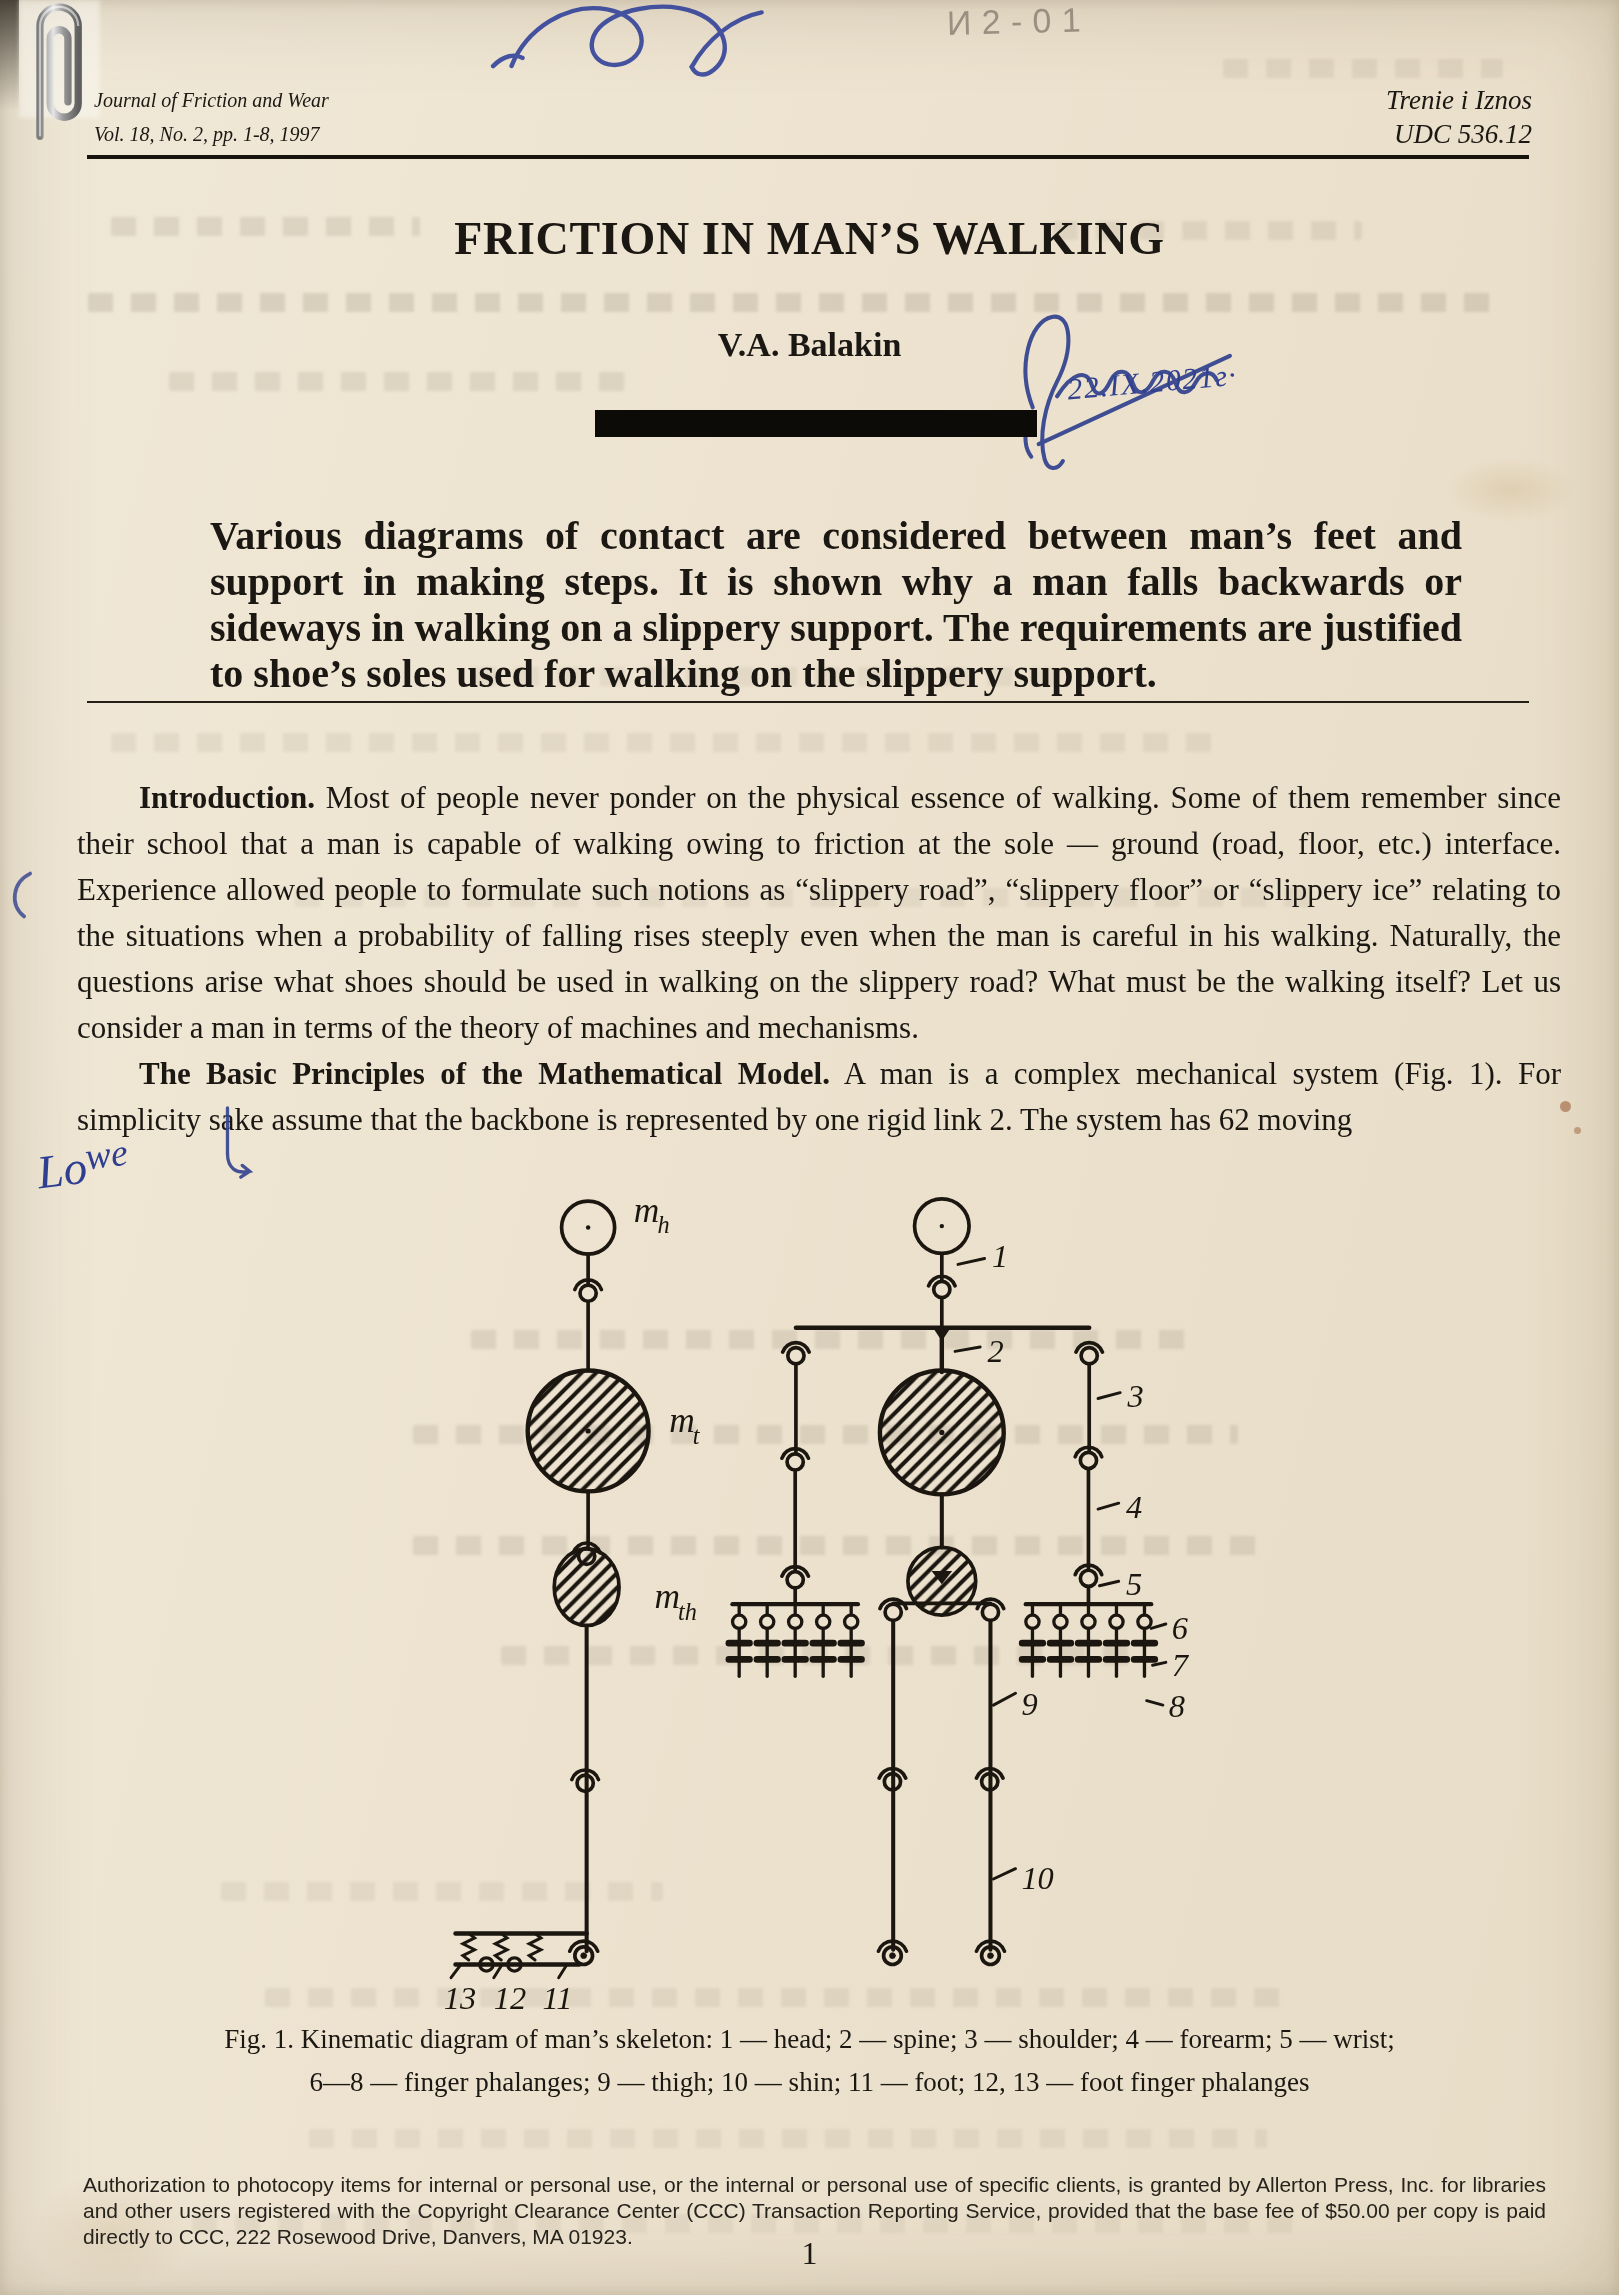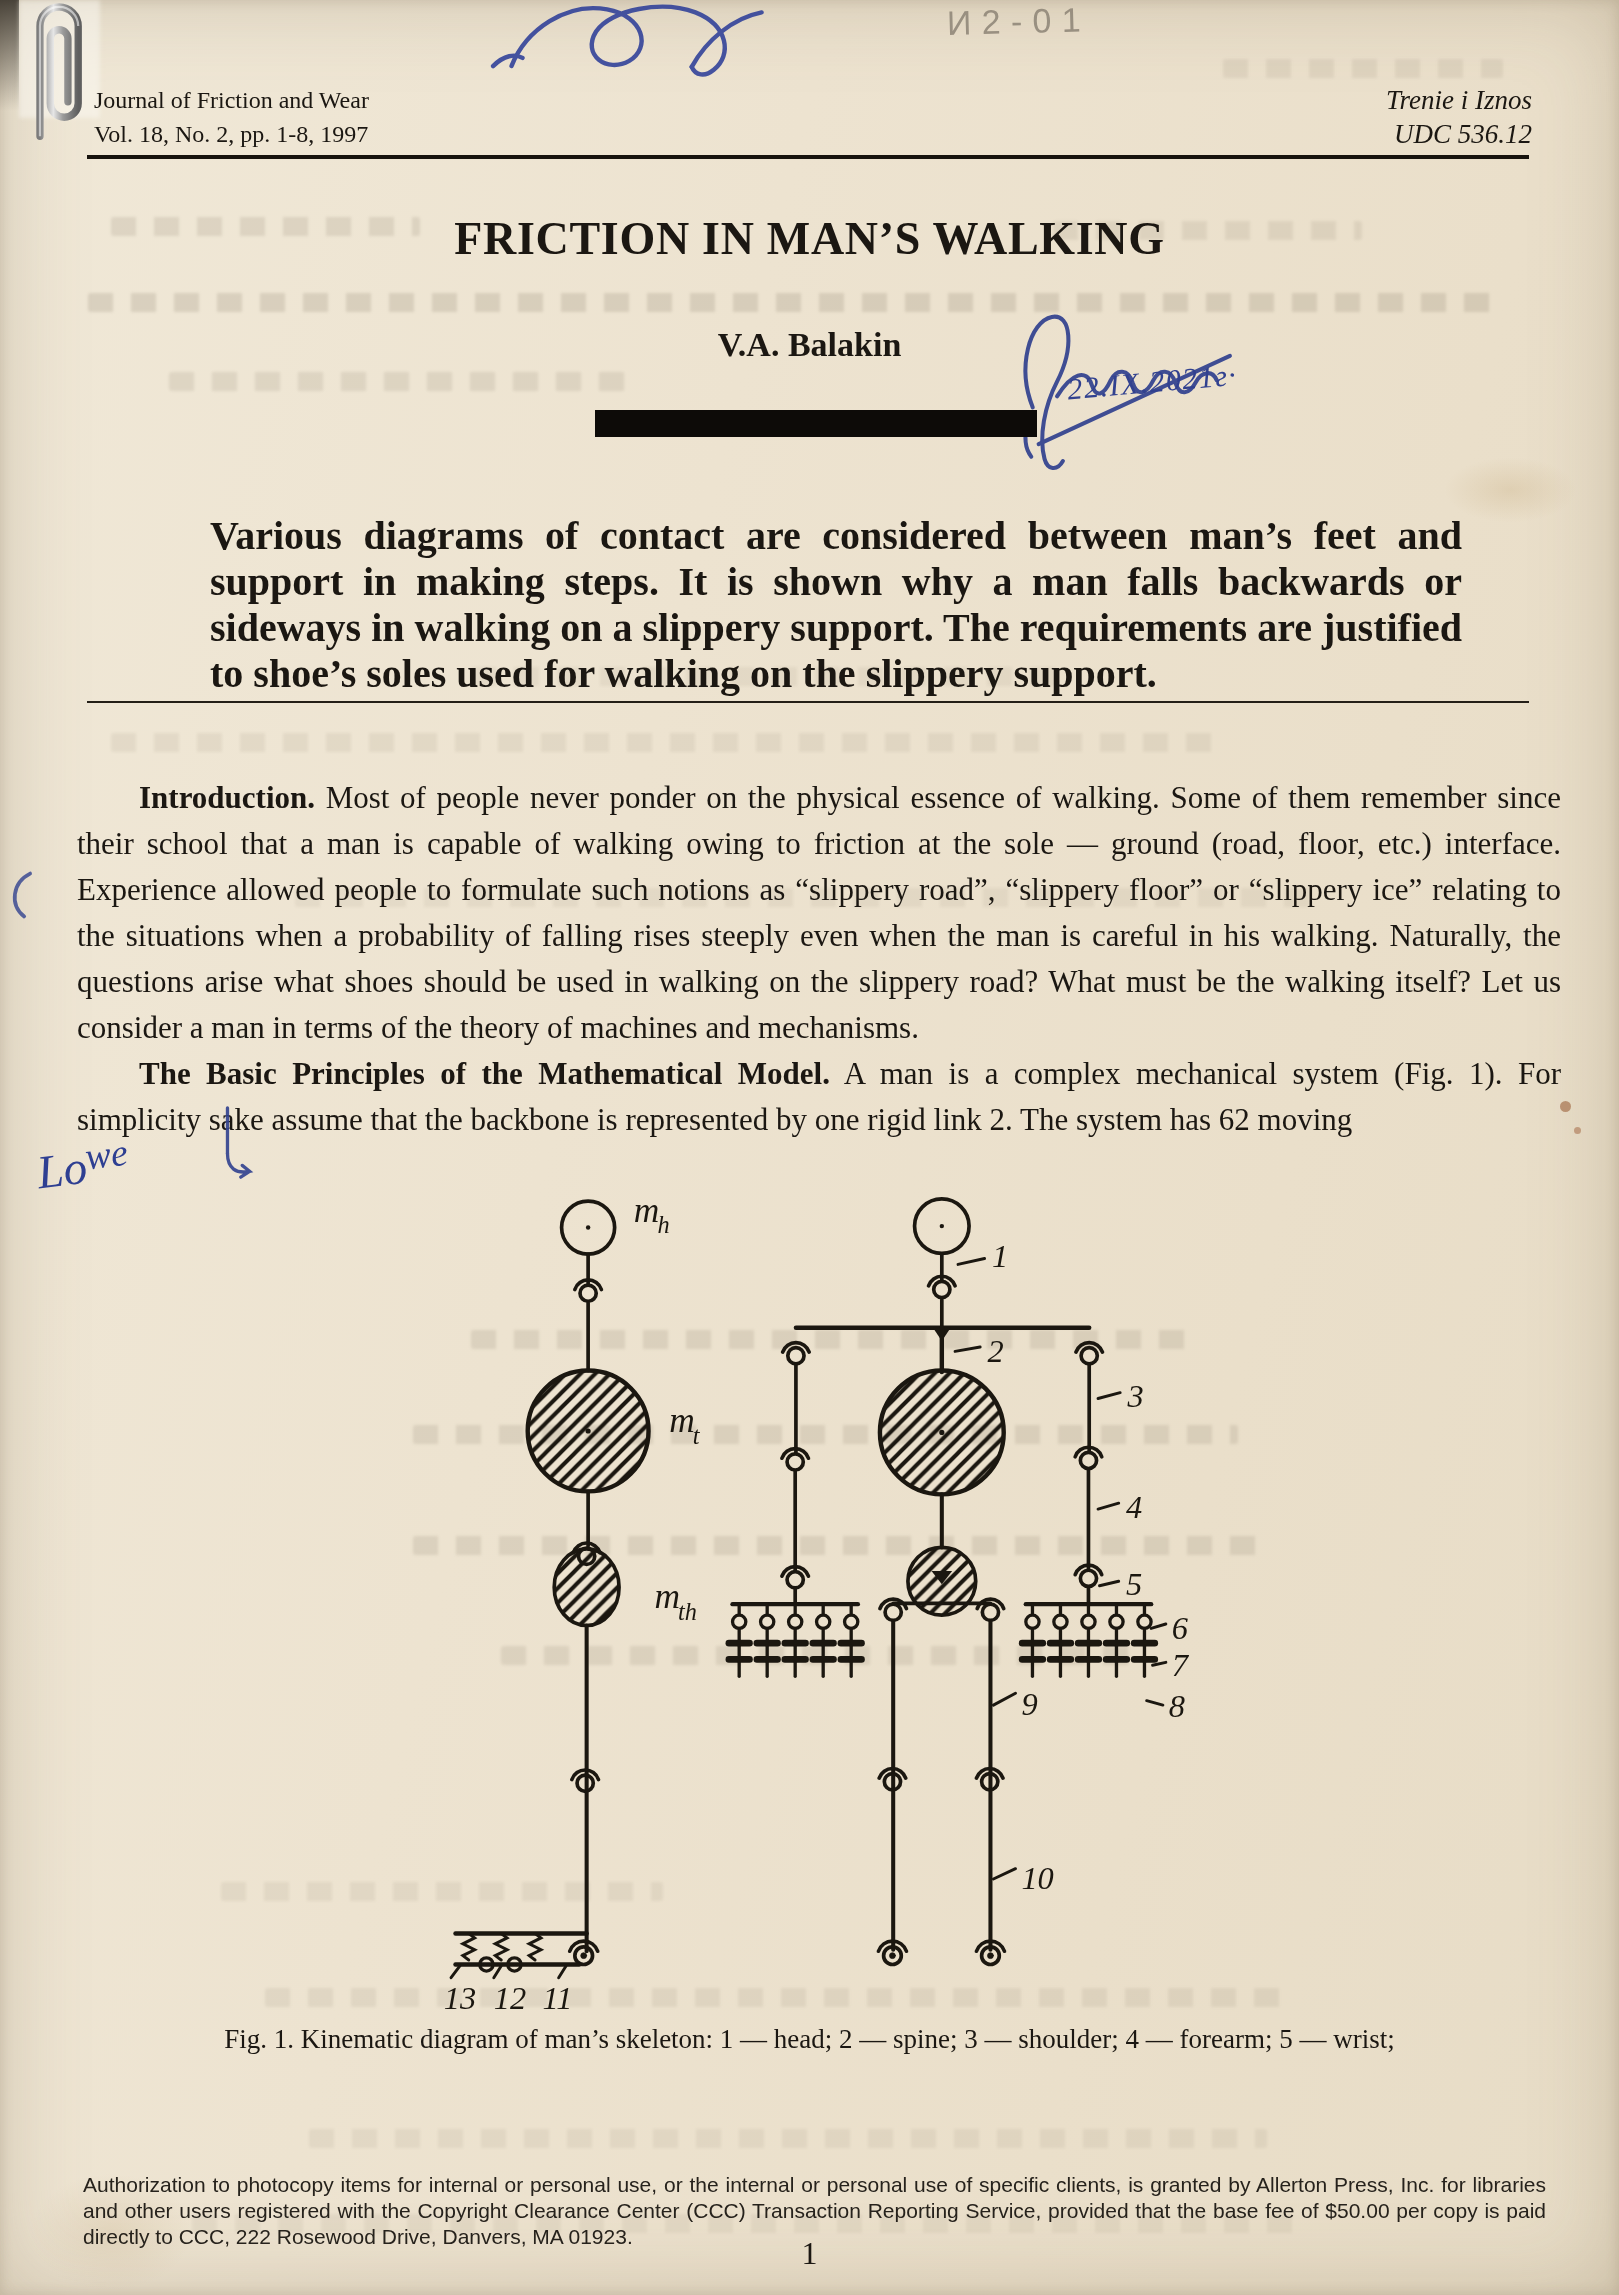--- a/index.html
+++ b/index.html
@@ -8,21 +8,21 @@
     width:1619px;height:2295px;
     margin:0 auto;
     overflow:hidden;
     background:linear-gradient(104deg,#f0e8d7 0%,#ede3d0 38%,#eadfca 72%,#e7dcc6 100%);
     box-shadow:inset 0 0 88px rgba(110,90,60,.25), inset 0 0 13.3px rgba(90,70,45,.18);
     font-family:"Liberation Serif", serif;
     color:#1b1712;
   }
   .abs{position:absolute;}
   
-  .hdr-left{left:94px;top:83px;font-size:24px;line-height:34px;}
+  .hdr-left{left:94px;top:83px;font-style:italic;font-size:20px;line-height:34px;}
   .hdr-right{right:87px;top:83px;font-style:italic;font-size:27px;line-height:34px;text-align:right;}
   .rule-thick{left:87px;top:155px;width:1442px;height:4.4px;background:#17130d;}
   .rule-thin{left:87px;top:701px;width:1442px;height:2.2px;background:#241f17;}
   
   .title{left:0;top:212px;width:1619px;text-align:center;font-size:46px;font-weight:bold;letter-spacing:0.7px;}
   .author{left:0;top:326px;width:1619px;text-align:center;font-size:34px;font-weight:bold;}
   .redaction{left:595px;top:410px;width:442px;height:26.5px;background:#0d0b08;}
   
   .abstract{left:210px;top:513px;width:1252px;font-size:40px;font-weight:bold;line-height:46px;text-align:justify;}
   .bodytext{left:77px;top:775px;width:1484px;font-size:31px;line-height:46px;text-align:justify;}
@@ -285,18 +285,19 @@
       <text x="846" y="736" font-size="44">9</text>
       <text x="846" y="972" font-size="44">10</text>
       <text x="196" y="1134" font-size="44">11</text>
       <text x="130" y="1134" font-size="44">12</text>
       <text x="62" y="1134" font-size="44">13</text>
     </g>
   </svg>
   </div>
 
   <div class="abs caption cap1">Fig. 1. Kinematic diagram of man’s skeleton: 1 — head; 2 — spine; 3 — shoulder; 4 — forearm; 5 — wrist;</div>
+  <div class="abs caption cap2">6—8 — finger phalanges; 9 — thigh; 10 — shin; 11 — foot; 12, 13 — foot finger phalanges</div>
 
   <div class="abs fineprint">Authorization to photocopy items for internal or personal use, or the internal or personal use of specific clients, is granted by Allerton Press, Inc. for libraries and other users registered with the Copyright Clearance Center (CCC) Transaction Reporting Service, provided that the base fee of $50.00 per copy is paid directly to CCC, 222 Rosewood Drive, Danvers, MA 01923.</div>
   <div class="abs pagenum">1</div>
 
 </div>
 
 
 </body></html>

